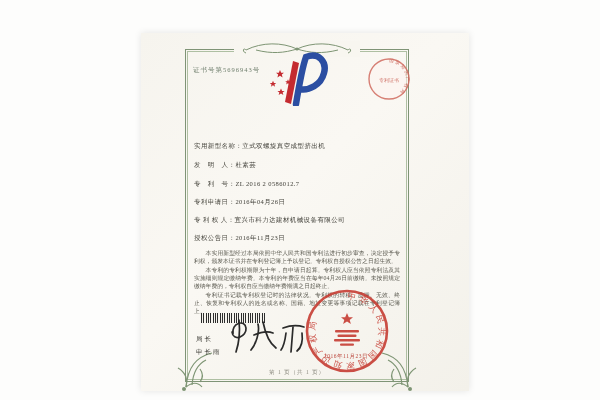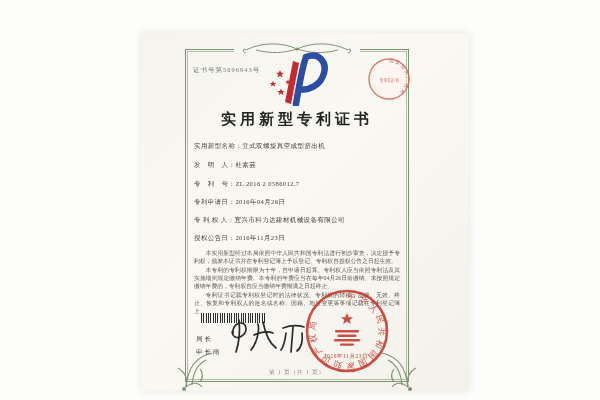--- a/index.html
+++ b/index.html
@@ -138,21 +138,20 @@
             <path id="miniRing" d="M23 6 a17 17 0 1 1 -0.01 0"></path>
           </defs>
         <circle cx="23" cy="23" r="20" fill="#fdf2ef" fill-opacity="0.6" stroke="#d06a5e" stroke-width="1.4"></circle>
         <text font-size="4.6" fill="#c85a4e" letter-spacing="1.5" font-family="'DejaVu Sans',sans-serif">
           <textPath href="#miniRing">国家知识产权局</textPath>
         </text>
         <text x="23" y="25.5" font-size="5" fill="#c85a4e" text-anchor="middle" font-family="'DejaVu Sans',sans-serif">专利证书</text>
       </svg>
     </div>
 
-    <div class="title">实用新型专利证书</div>
 
     <div class="field-row" style="top:92px">
       <span class="field-label">实用新型名称：</span><span class="field-value">立式双螺旋真空成型挤出机</span>
     </div>
     <div class="field-row" style="top:111px">
       <span class="field-label">发　明　人：</span><span class="field-value">杜素芸</span>
     </div>
     <div class="field-row" style="top:130px">
       <span class="field-label">专　利　号：</span><span class="field-value">ZL 2016 2 0586012.7</span>
     </div>

